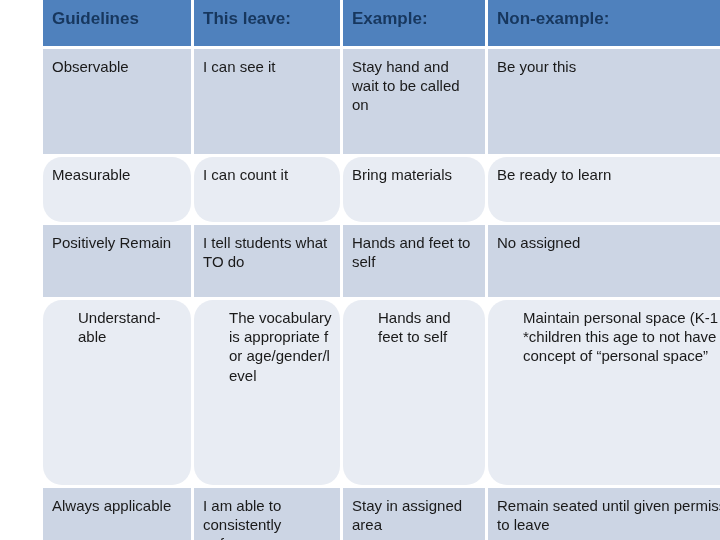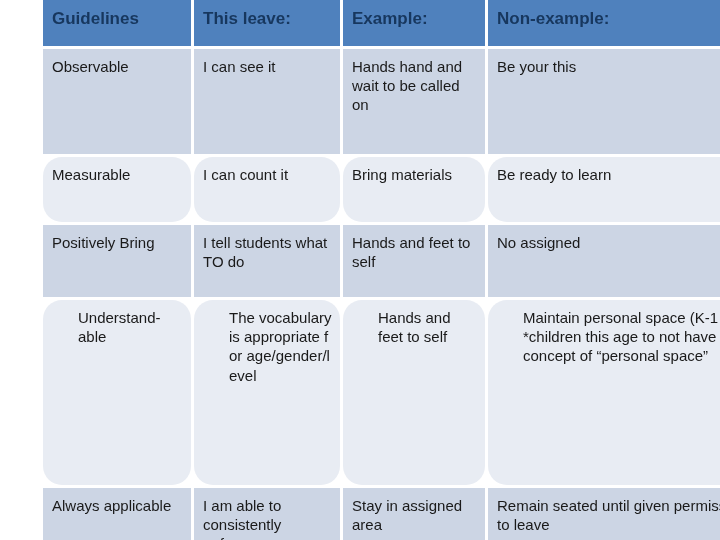--- a/index.html
+++ b/index.html
@@ -92,33 +92,33 @@
         <th>This leave:</th>
         <th>Example:</th>
         <th>Non-example:</th>
       </tr>
     </thead>
     <tbody>
 
       <tr class="r0 shade-dark">
         <td>Observable</td>
         <td>I can see it</td>
-        <td>Hands hand and wait to be called on</td>
+        <td>Stay hand and wait to be called on</td>
         <td>Be your this</td>
       </tr>
 
       <tr class="r1 shade-light">
         <td>Measurable</td>
         <td>I can count it</td>
         <td>Bring materials</td>
         <td>Be ready to learn</td>
       </tr>
 
       <tr class="r2 shade-dark">
-        <td>Positively Bring</td>
+        <td>Positively Remain</td>
         <td>I tell students what TO do</td>
         <td>Hands and feet to self</td>
         <td>No assigned</td>
       </tr>
 
       <tr class="r3 shade-light">
         <td class="hyphen-wrap">Understand-able</td>
         <td class="break-anywhere">The vocabulary is appropriate for age/gender/level</td>
         <td>Hands and feet to self</td>
         <td>Maintain personal space (K-1 rule) *children this age to not have a concept of “personal space”</td>

